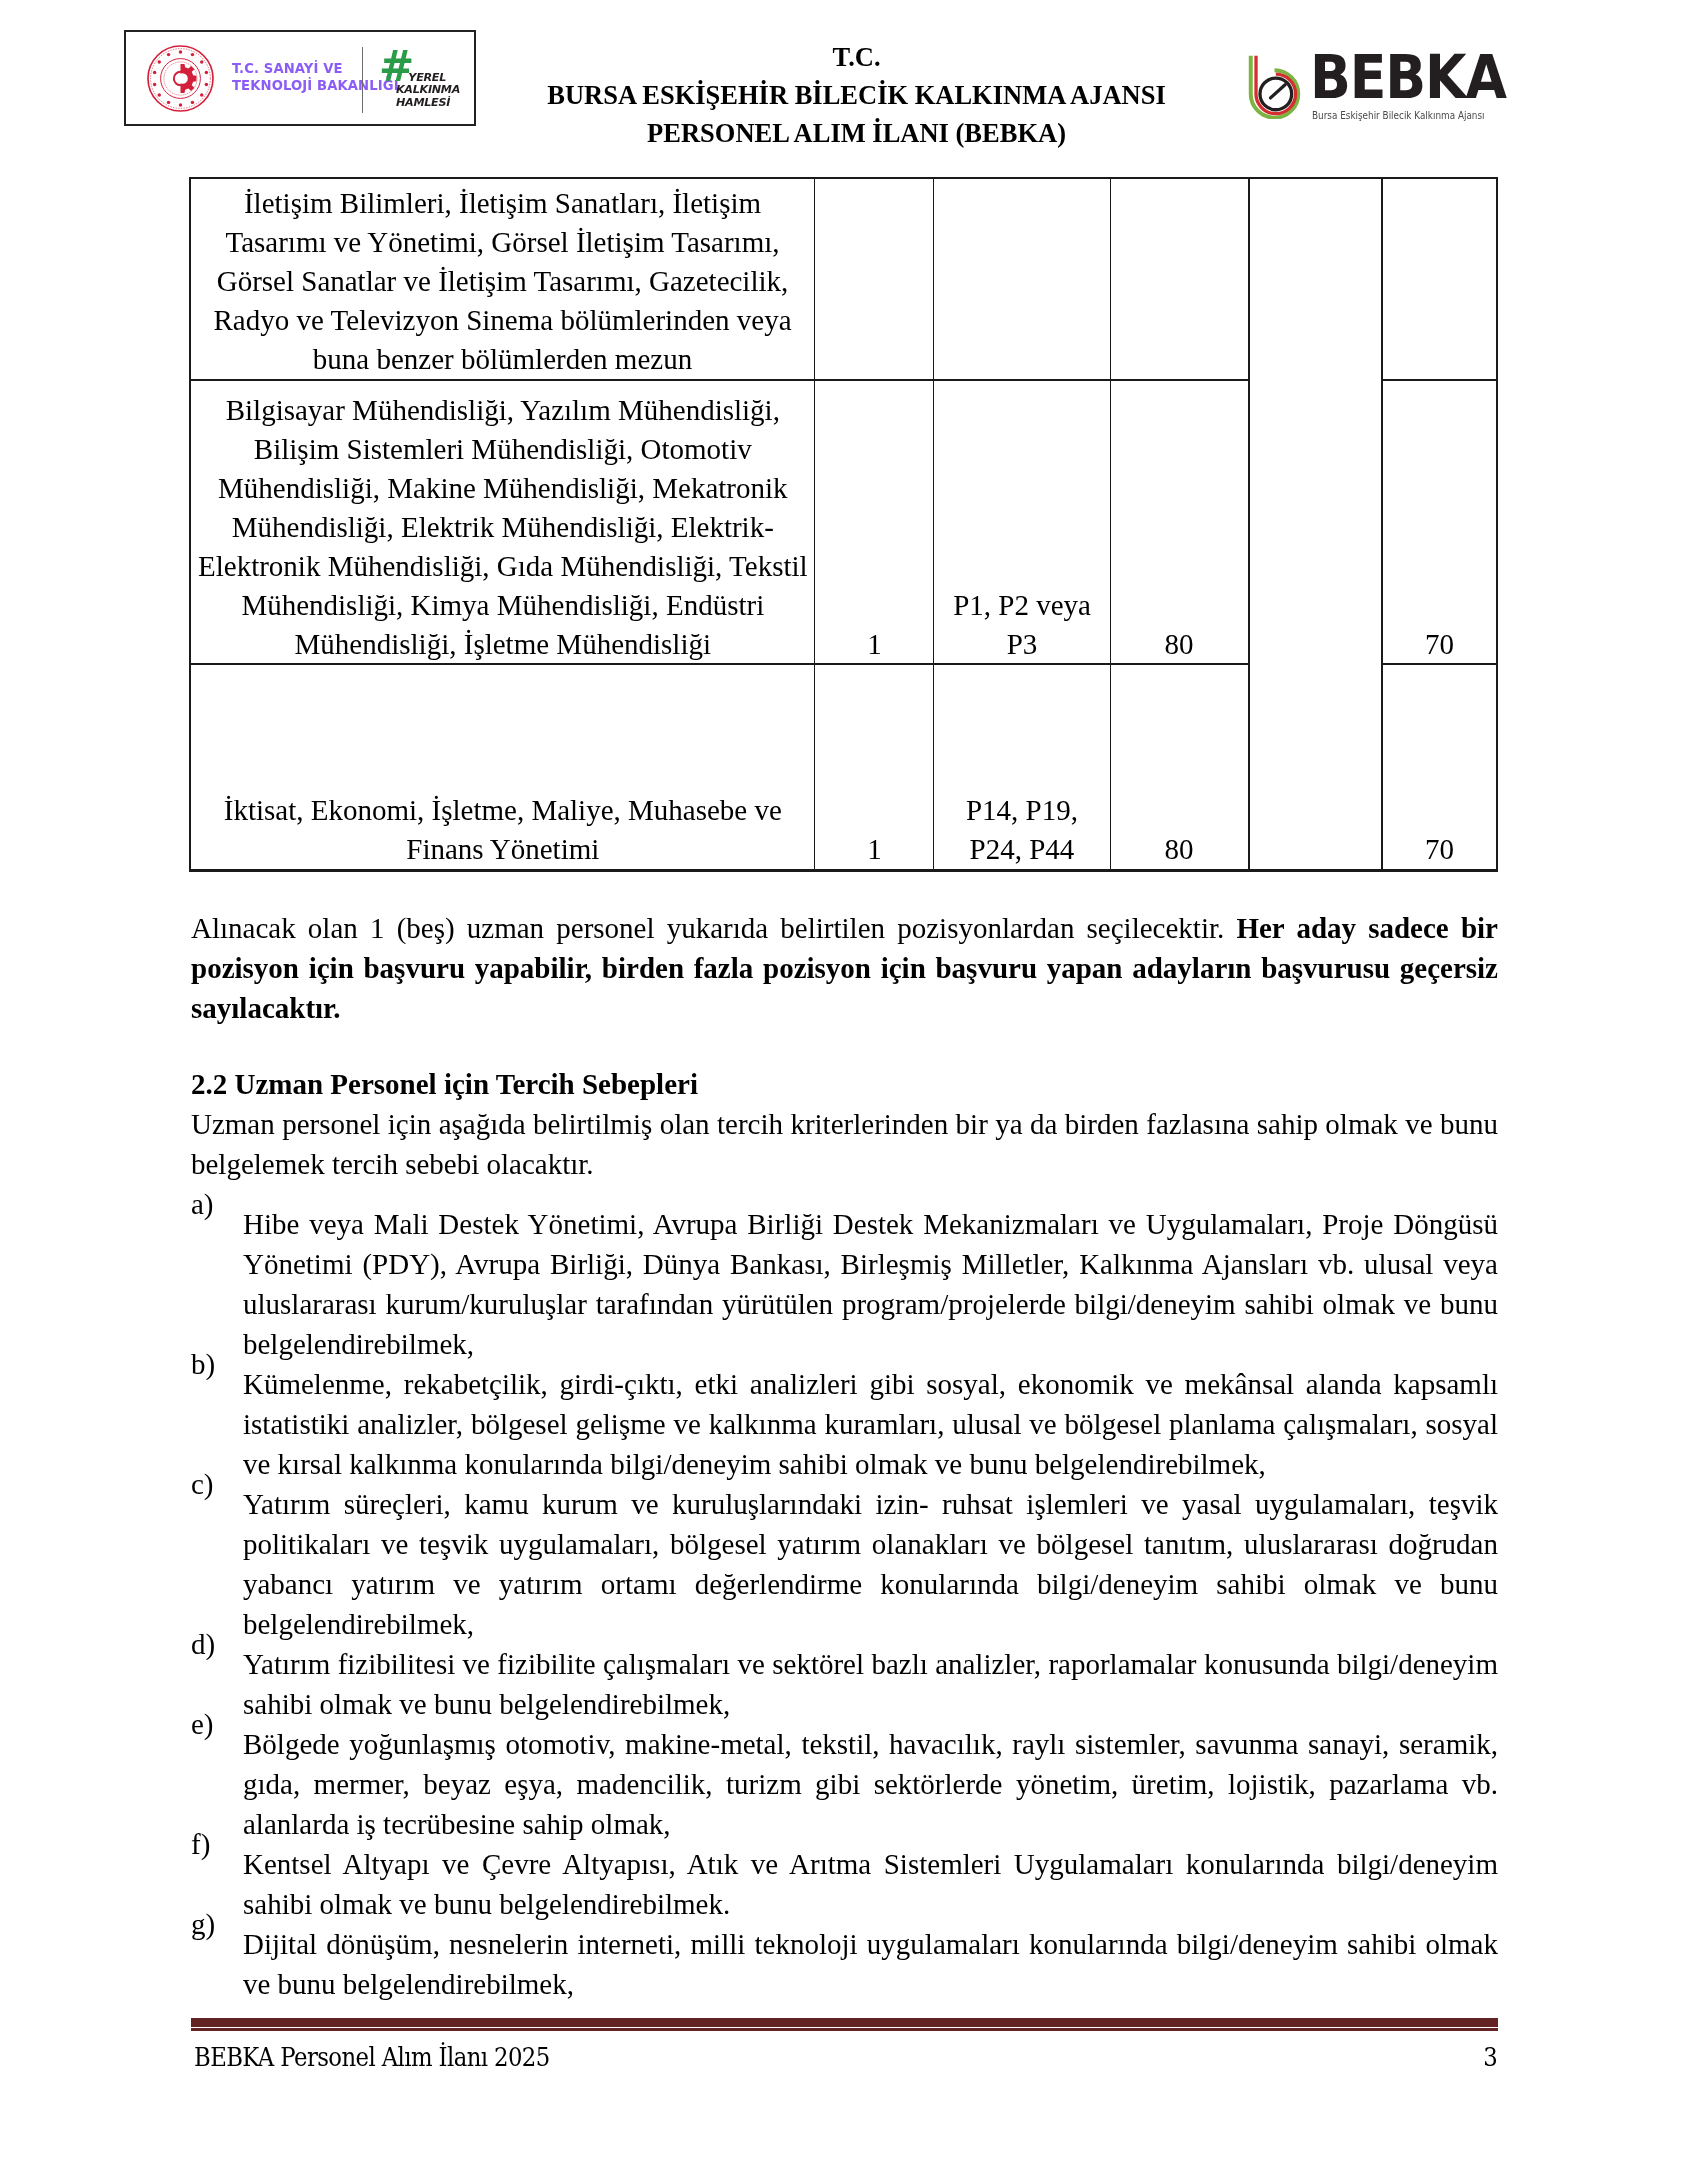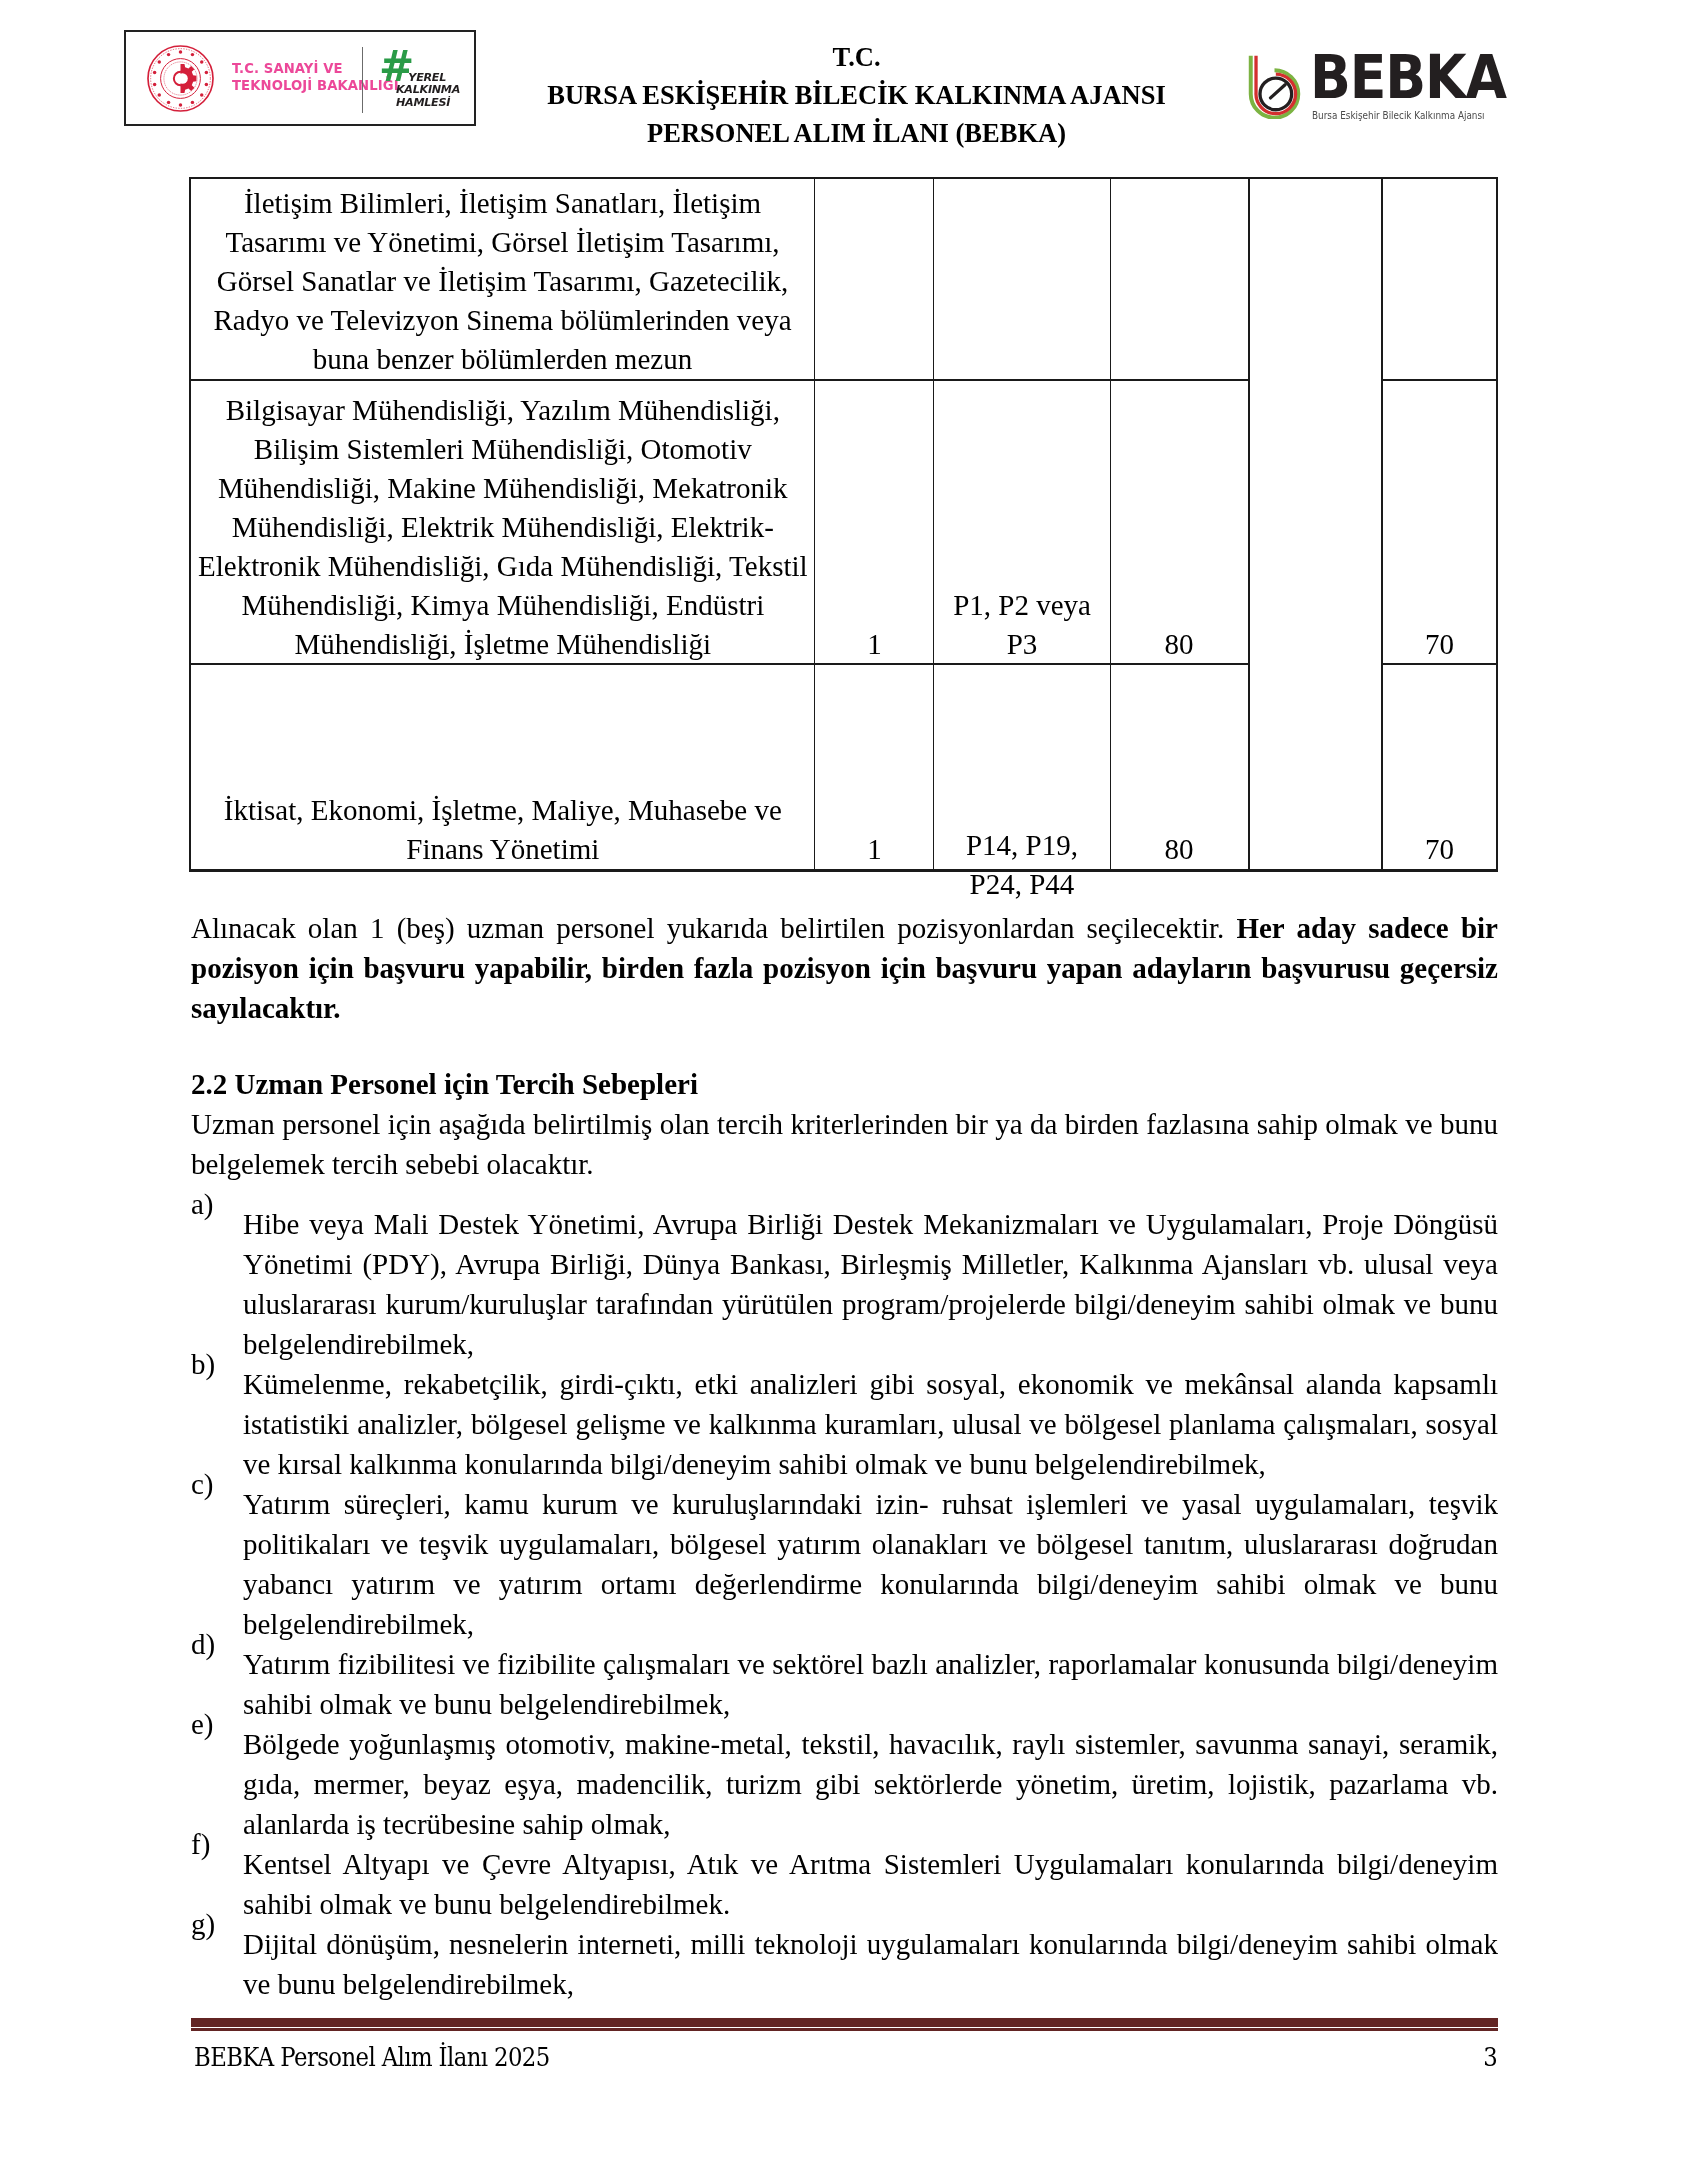--- a/index.html
+++ b/index.html
@@ -1,21 +1,21 @@
 <!DOCTYPE html>
 <html style="font-size:10.6px"><head>
 <meta charset="utf-8">
 <style>
   html, body { margin:0; padding:0; background:#ffffff; }
   body { width:1687px; height:2183px; position:relative; overflow:hidden; color:#000; }
 
   
   #logo-box { position:absolute; left:124px; top:30px; width:352px; height:96px; border:2px solid #222; box-sizing:border-box; background:#fff; }
   #ministry-emblem { position:absolute; left:20px; top:12px; width:69px; height:69px; }
-  #ministry-name { position:absolute; left:106px; top:29px; font-family:"DejaVu Sans", sans-serif; font-weight:bold; font-size:13.2px; line-height:16.5px; color:#ec4899; letter-spacing:0.1px; }
+  #ministry-name { position:absolute; left:106px; top:29px; font-family:"DejaVu Sans", sans-serif; font-weight:bold; font-size:13.2px; line-height:16.5px; color:#8b5cf6; letter-spacing:0.1px; }
   #logo-divider { position:absolute; left:236px; top:14.6px; width:1.3px; height:66px; background:#6b6b6b; }
   #hashtag-logo { position:absolute; left:253px; top:14.6px; width:73px; height:69px; }
   #hashtag-mark { position:absolute; left:0; top:0; font-family:"DejaVu Sans", sans-serif; font-weight:bold; font-size:42px; line-height:40px; color:#2a9b47; }
   #hashtag-text { position:absolute; left:17px; top:25px; font-family:"DejaVu Sans", sans-serif; font-weight:bold; font-style:italic; font-size:11.2px; line-height:12.6px; color:#231f20; text-align:right; width:50px; letter-spacing:-0.3px; }
 
   #header-title { position:absolute; left:463px; width:787px; top:38px; text-align:center; font-family:"Liberation Serif", serif; font-weight:bold; font-size:26.5px; line-height:38px; }
 
   #bebka-logo { position:absolute; left:1244px; top:48px; width:238px; height:76px; }
   #bebka-icon { position:absolute; left:0; top:5.3px; width:63px; height:66px; }
   #bebka-word { position:absolute; left:66px; top:-4px; font-family:"DejaVu Sans", sans-serif; font-weight:bold; font-size:61px; line-height:66px; color:#231f20; letter-spacing:-1.3px; transform:scaleX(0.88); transform-origin:left top; }
@@ -150,21 +150,21 @@
   <div class="cell" style="left:1194px;top:204px;width:113px;height:283px;">
       <span>70</span>
     </div>
 
   <div class="cell" style="left:5.3px;top:488px;width:617px;height:204px;padding:0 13.2px;">
     <span>İktisat, Ekonomi, İşletme, Maliye, Muhasebe ve Finans Yönetimi</span>
   </div>
   <div class="cell" style="left:627px;top:488px;width:117px;height:204px;">
       <span>1</span>
     </div>
-  <div class="cell" style="left:745px;top:488px;width:176px;height:204px;padding:0 22.5px;margin-top:35px;">
+  <div class="cell" style="left:745px;top:488px;width:176px;height:204px;padding:0 22.5px;">
       <span>P14, P19, P24, P44</span>
     </div>
   <div class="cell" style="left:922px;top:488px;width:136px;height:204px;">
       <span>80</span>
     </div>
   <div class="cell" style="left:1194px;top:488px;width:113px;height:204px;">
       <span>70</span>
     </div>
 
   <div class="cell" style="left:1061px;top:2px;width:132px;height:690px;">

